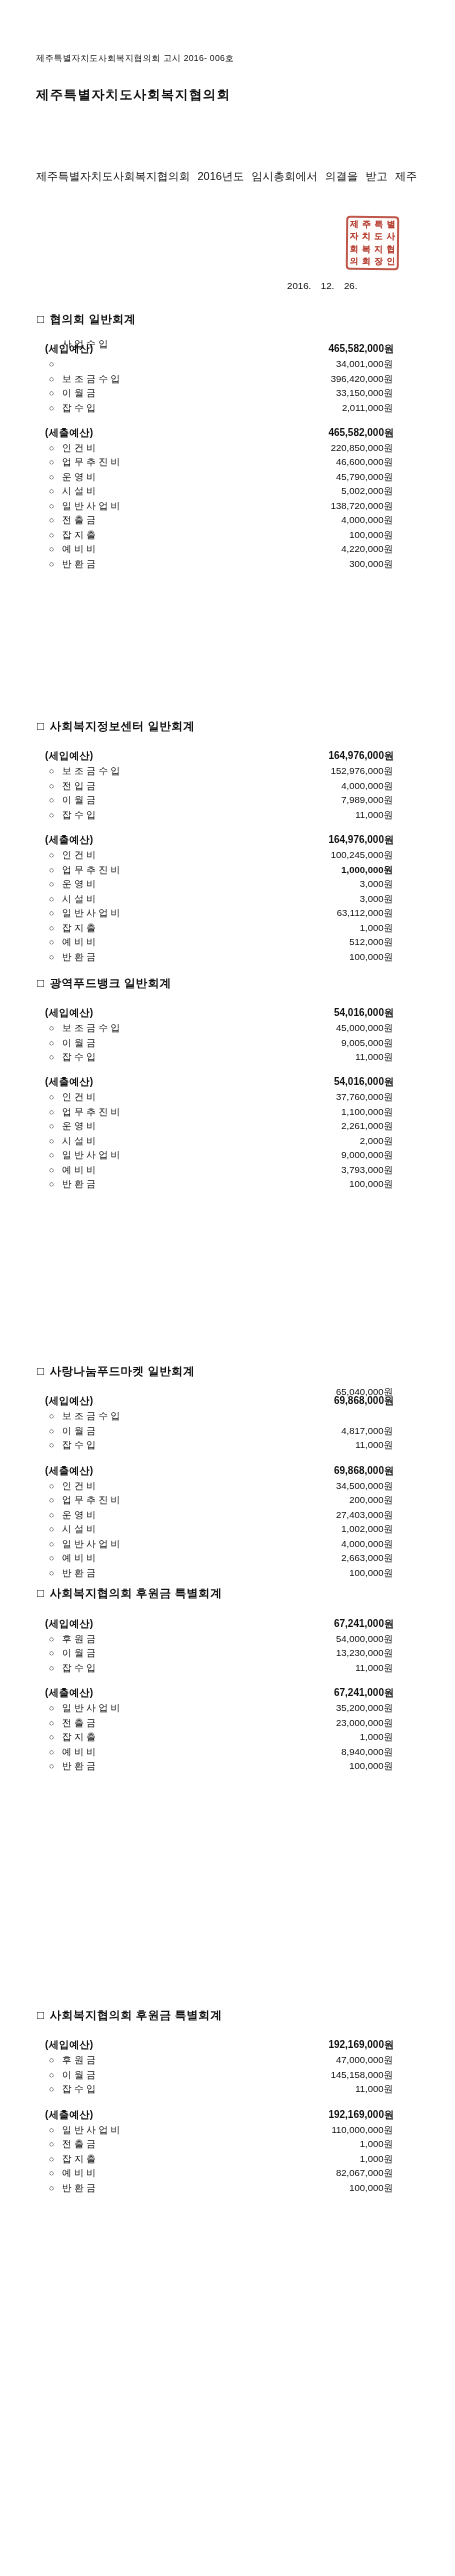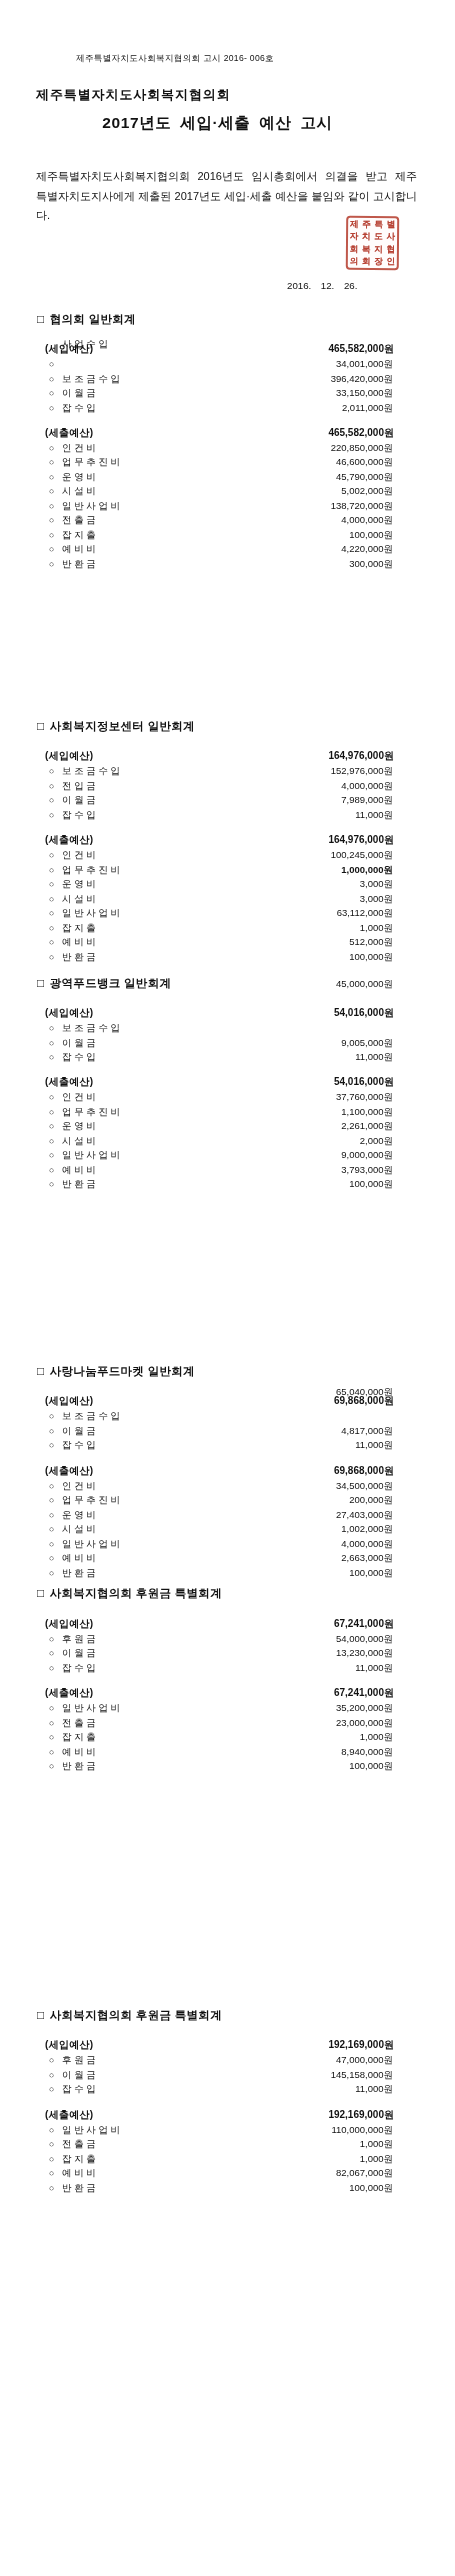--- a/index.html
+++ b/index.html
@@ -1,19 +1,19 @@
 <!DOCTYPE html>
 <html style="font-size:9.2px"><head>
 <meta charset="utf-8">
 <style>
   html,body{margin:0;padding:0;background:#fff;}
   .page{position:relative;width:455px;height:2576px;background:#ffffff;
         font-family:"Liberation Sans","DejaVu Sans",sans-serif;color:#121212;overflow:hidden;}
   .abs{position:absolute;white-space:pre;line-height:12.6px;}
-  .notice{left:36px;top:52px;font-size:8.6px;letter-spacing:0.3px;margin-left:40px;}
+  .notice{left:36px;top:52px;font-size:8.6px;letter-spacing:0.3px;}
   .org{left:36px;top:89px;font-size:13px;font-weight:bold;letter-spacing:0.9px;}
   .doctitle{left:17px;top:117px;width:401px;text-align:center;font-size:15.5px;font-weight:bold;word-spacing:4px;letter-spacing:0.6px;}
   .para{left:36px;top:167px;width:381px;font-size:11px;line-height:19.5px;white-space:normal;}
   .para .l{text-align:justify;text-align-last:justify;}
   .signer{left:136px;top:243px;font-size:10.3px;letter-spacing:0.3px;z-index:1;}
   .signer .name{margin-left:13.8px;word-spacing:9.2px;}
   .datewrap{left:287px;top:280px;font-size:9.7px;word-spacing:6.9px;}
   .seal{left:346px;top:216px;width:53px;height:54px;border:2.3px solid rgba(180,59,44,.85);
         border-radius:4px;box-sizing:border-box;display:grid;grid-template-columns:repeat(4,1fr);
         align-items:center;justify-items:center;z-index:2;mix-blend-mode:multiply;
@@ -27,25 +27,23 @@
   .b-bullet{left:49px;font-size:8.6px;}
   .b-label{left:62px;font-size:9.5px;}
   .b-value{right:62px;font-size:9.5px;}
 </style>
 </head>
 <body>
 
 <div class="page" id="page">
   <div class="abs notice">제주특별자치도사회복지협의회 고시 2016- 006호</div>
   <div class="abs org">제주특별자치도사회복지협의회</div>
-  <div class="abs doctitle">2017년도 세입·세출 예산 고시</div>
 
   <div class="abs para">
     <div class="l">제주특별자치도사회복지협의회 2016년도 임시총회에서 의결을 받고 제주</div>
-    <div class="l">특별자치도지사에게 제출된 2017년도 세입·세출 예산을 붙임와 같이 고시합니다.</div>
   </div>
 
 
   <div class="abs seal" id="seal"><span>제</span><span>주</span><span>특</span><span>별</span><span>자</span><span>치</span><span>도</span><span>사</span><span>회</span><span>복</span><span>지</span><span>협</span><span>의</span><span>회</span><span>장</span><span>인</span></div>
 
   <div class="abs datewrap">2016. 12. 26.</div>
 
 <div class="abs sec-h" style="top: 313px;"><span class="box">□</span><span>협의회 일반회계</span></div>
     <div class="abs b-head-label" style="top: 343px;">(세입예산)</div>
     <div class="abs b-total" style="top: 343px;">465,582,000원</div>
@@ -129,21 +127,21 @@
     <div class="abs b-label" style="top: 936px;">예 비 비</div>
     <div class="abs b-value" style="top: 936px;">512,000원</div>
     <div class="abs b-bullet" style="top: 951px;">○</div>
     <div class="abs b-label" style="top: 951px;">반 환 금</div>
     <div class="abs b-value" style="top: 951px;">100,000원</div>
     <div class="abs sec-h" style="top: 977px;"><span class="box">□</span><span>광역푸드뱅크 일반회계</span></div>
     <div class="abs b-head-label" style="top: 1007px;">(세입예산)</div>
     <div class="abs b-total" style="top: 1007px;">54,016,000원</div>
     <div class="abs b-bullet" style="top: 1022px;">○</div>
     <div class="abs b-label" style="top: 1022px;">보 조 금 수 입</div>
-    <div class="abs b-value" style="top: 978px;">45,000,000원</div>
+    <div class="abs b-value" style="top: 1022px;">45,000,000원</div>
     <div class="abs b-bullet" style="top: 1037px;">○</div>
     <div class="abs b-label" style="top: 1037px;">이 월 금</div>
     <div class="abs b-value" style="top: 1037px;">9,005,000원</div>
     <div class="abs b-bullet" style="top: 1051px;">○</div>
     <div class="abs b-label" style="top: 1051px;">잡 수 입</div>
     <div class="abs b-value" style="top: 1051px;">11,000원</div>
     <div class="abs b-head-label" style="top: 1076px;">(세출예산)</div>
     <div class="abs b-total" style="top: 1076px;">54,016,000원</div>
     <div class="abs b-bullet" style="top: 1091px;">○</div>
     <div class="abs b-label" style="top: 1091px;">인 건 비</div>

